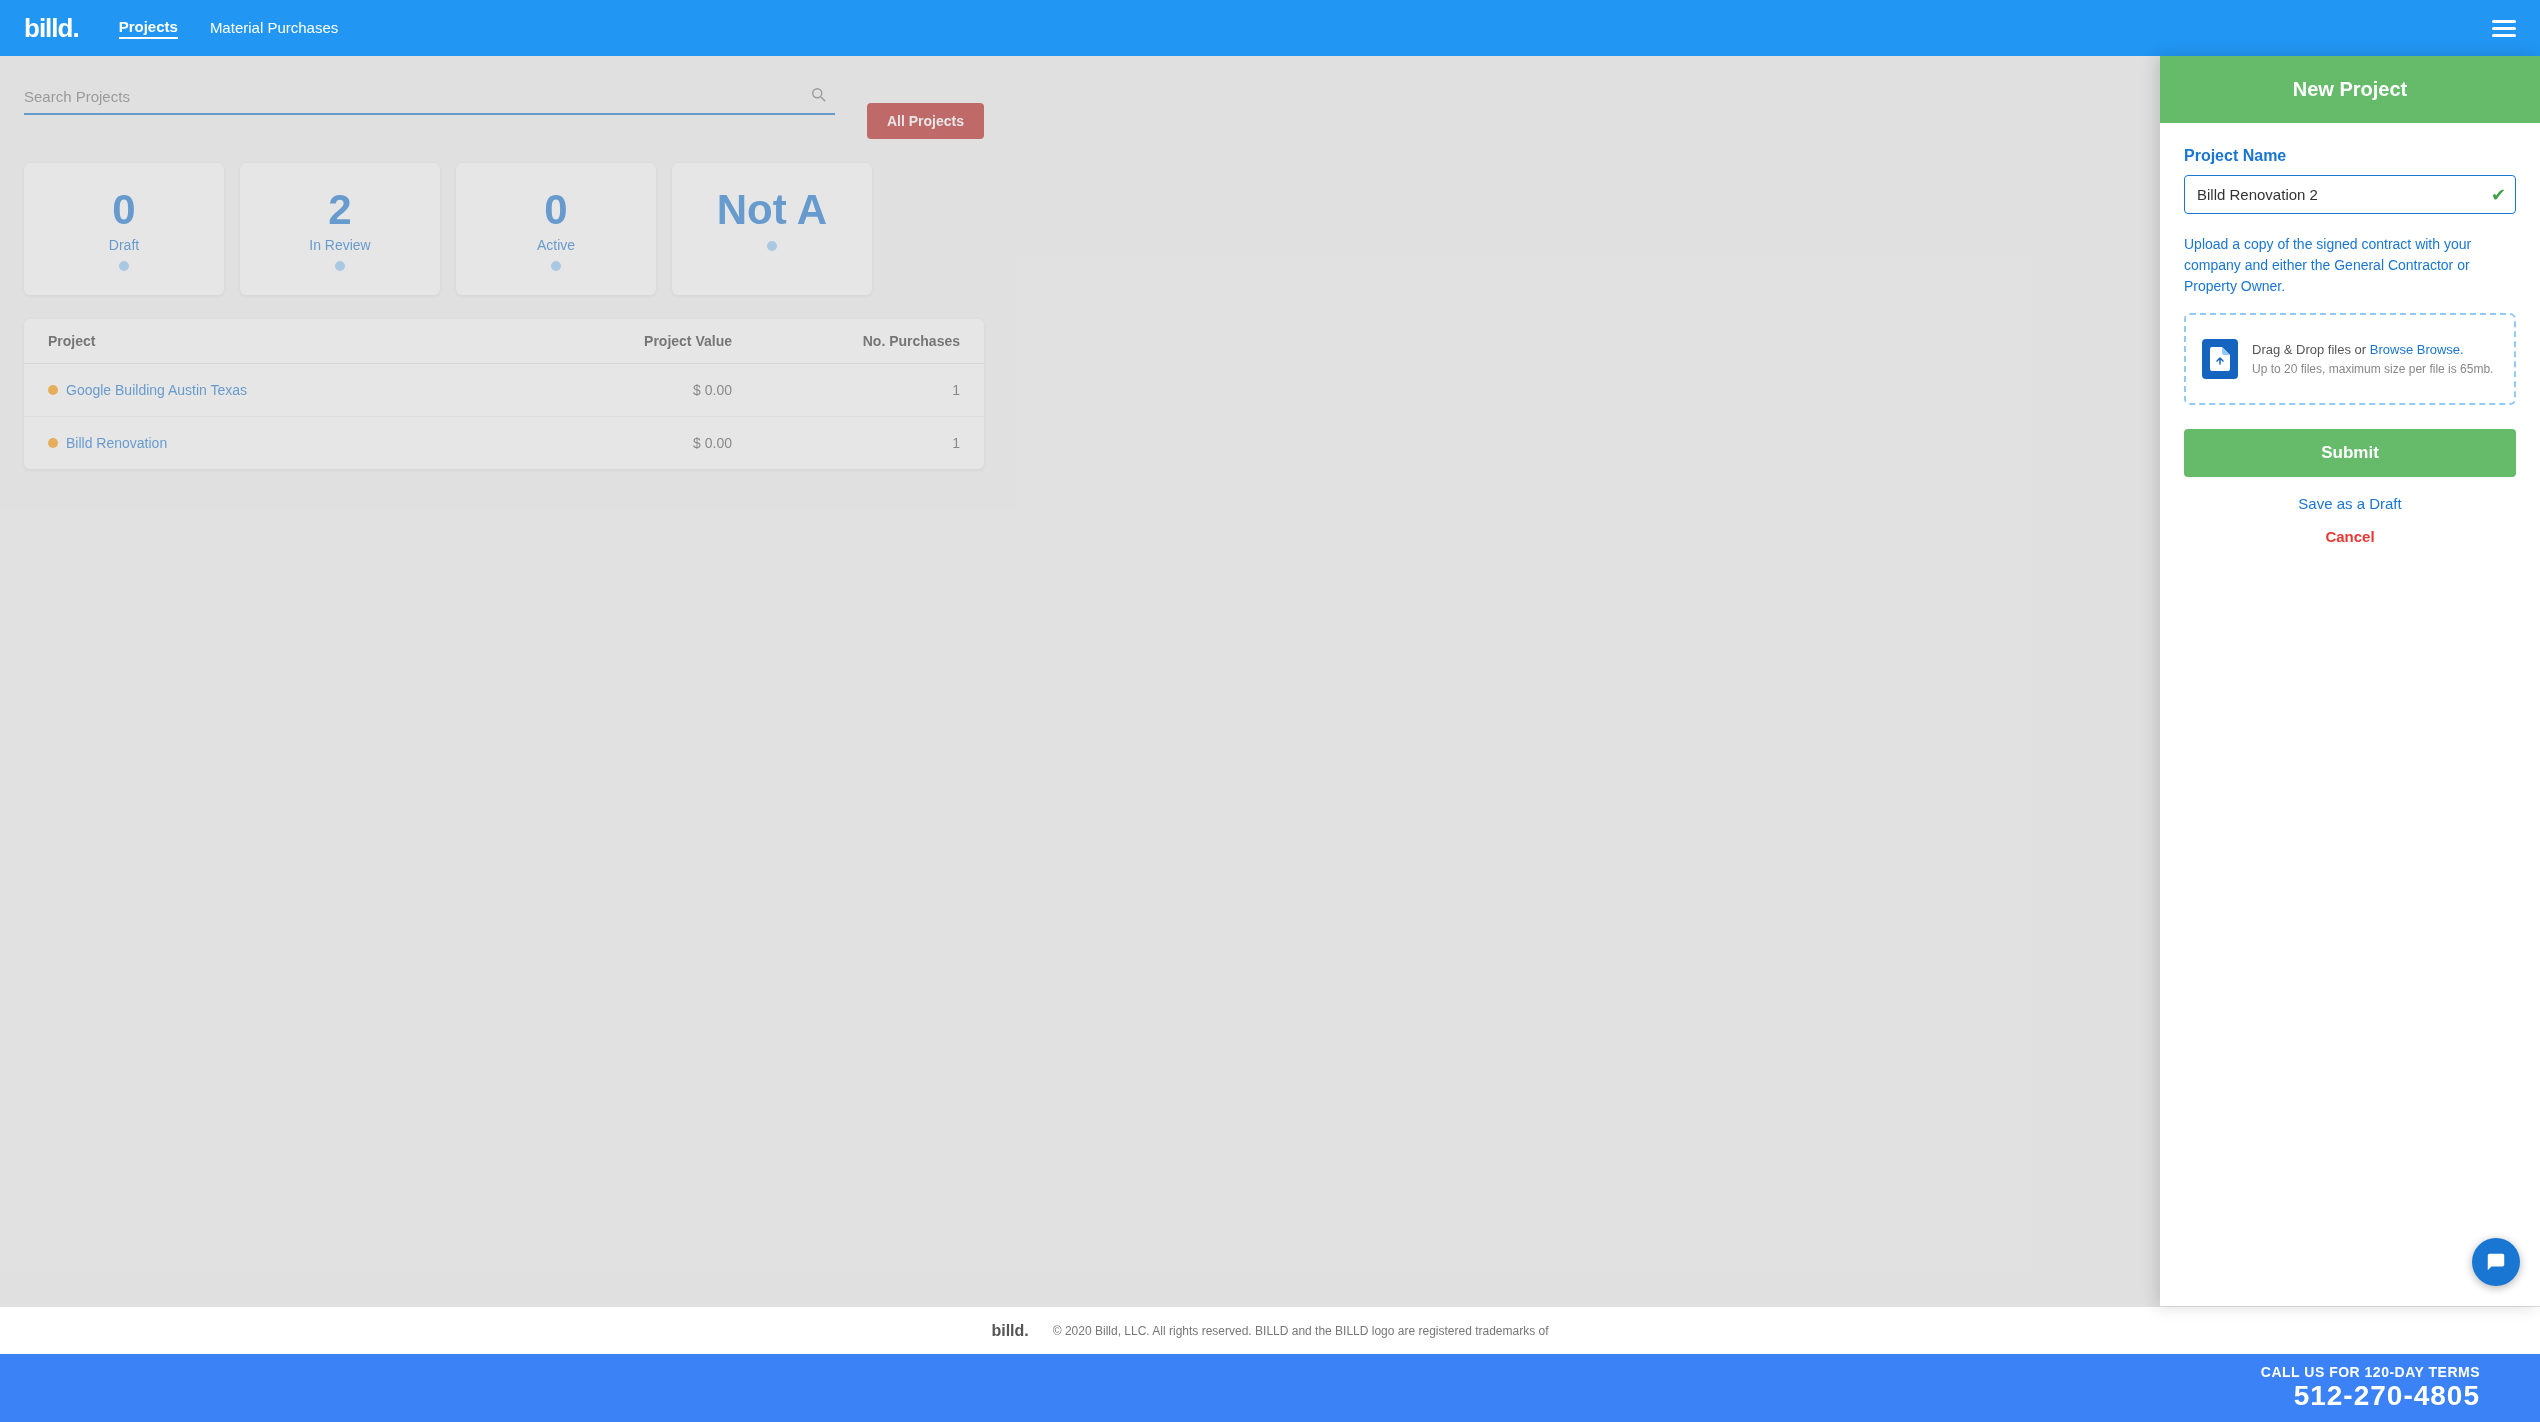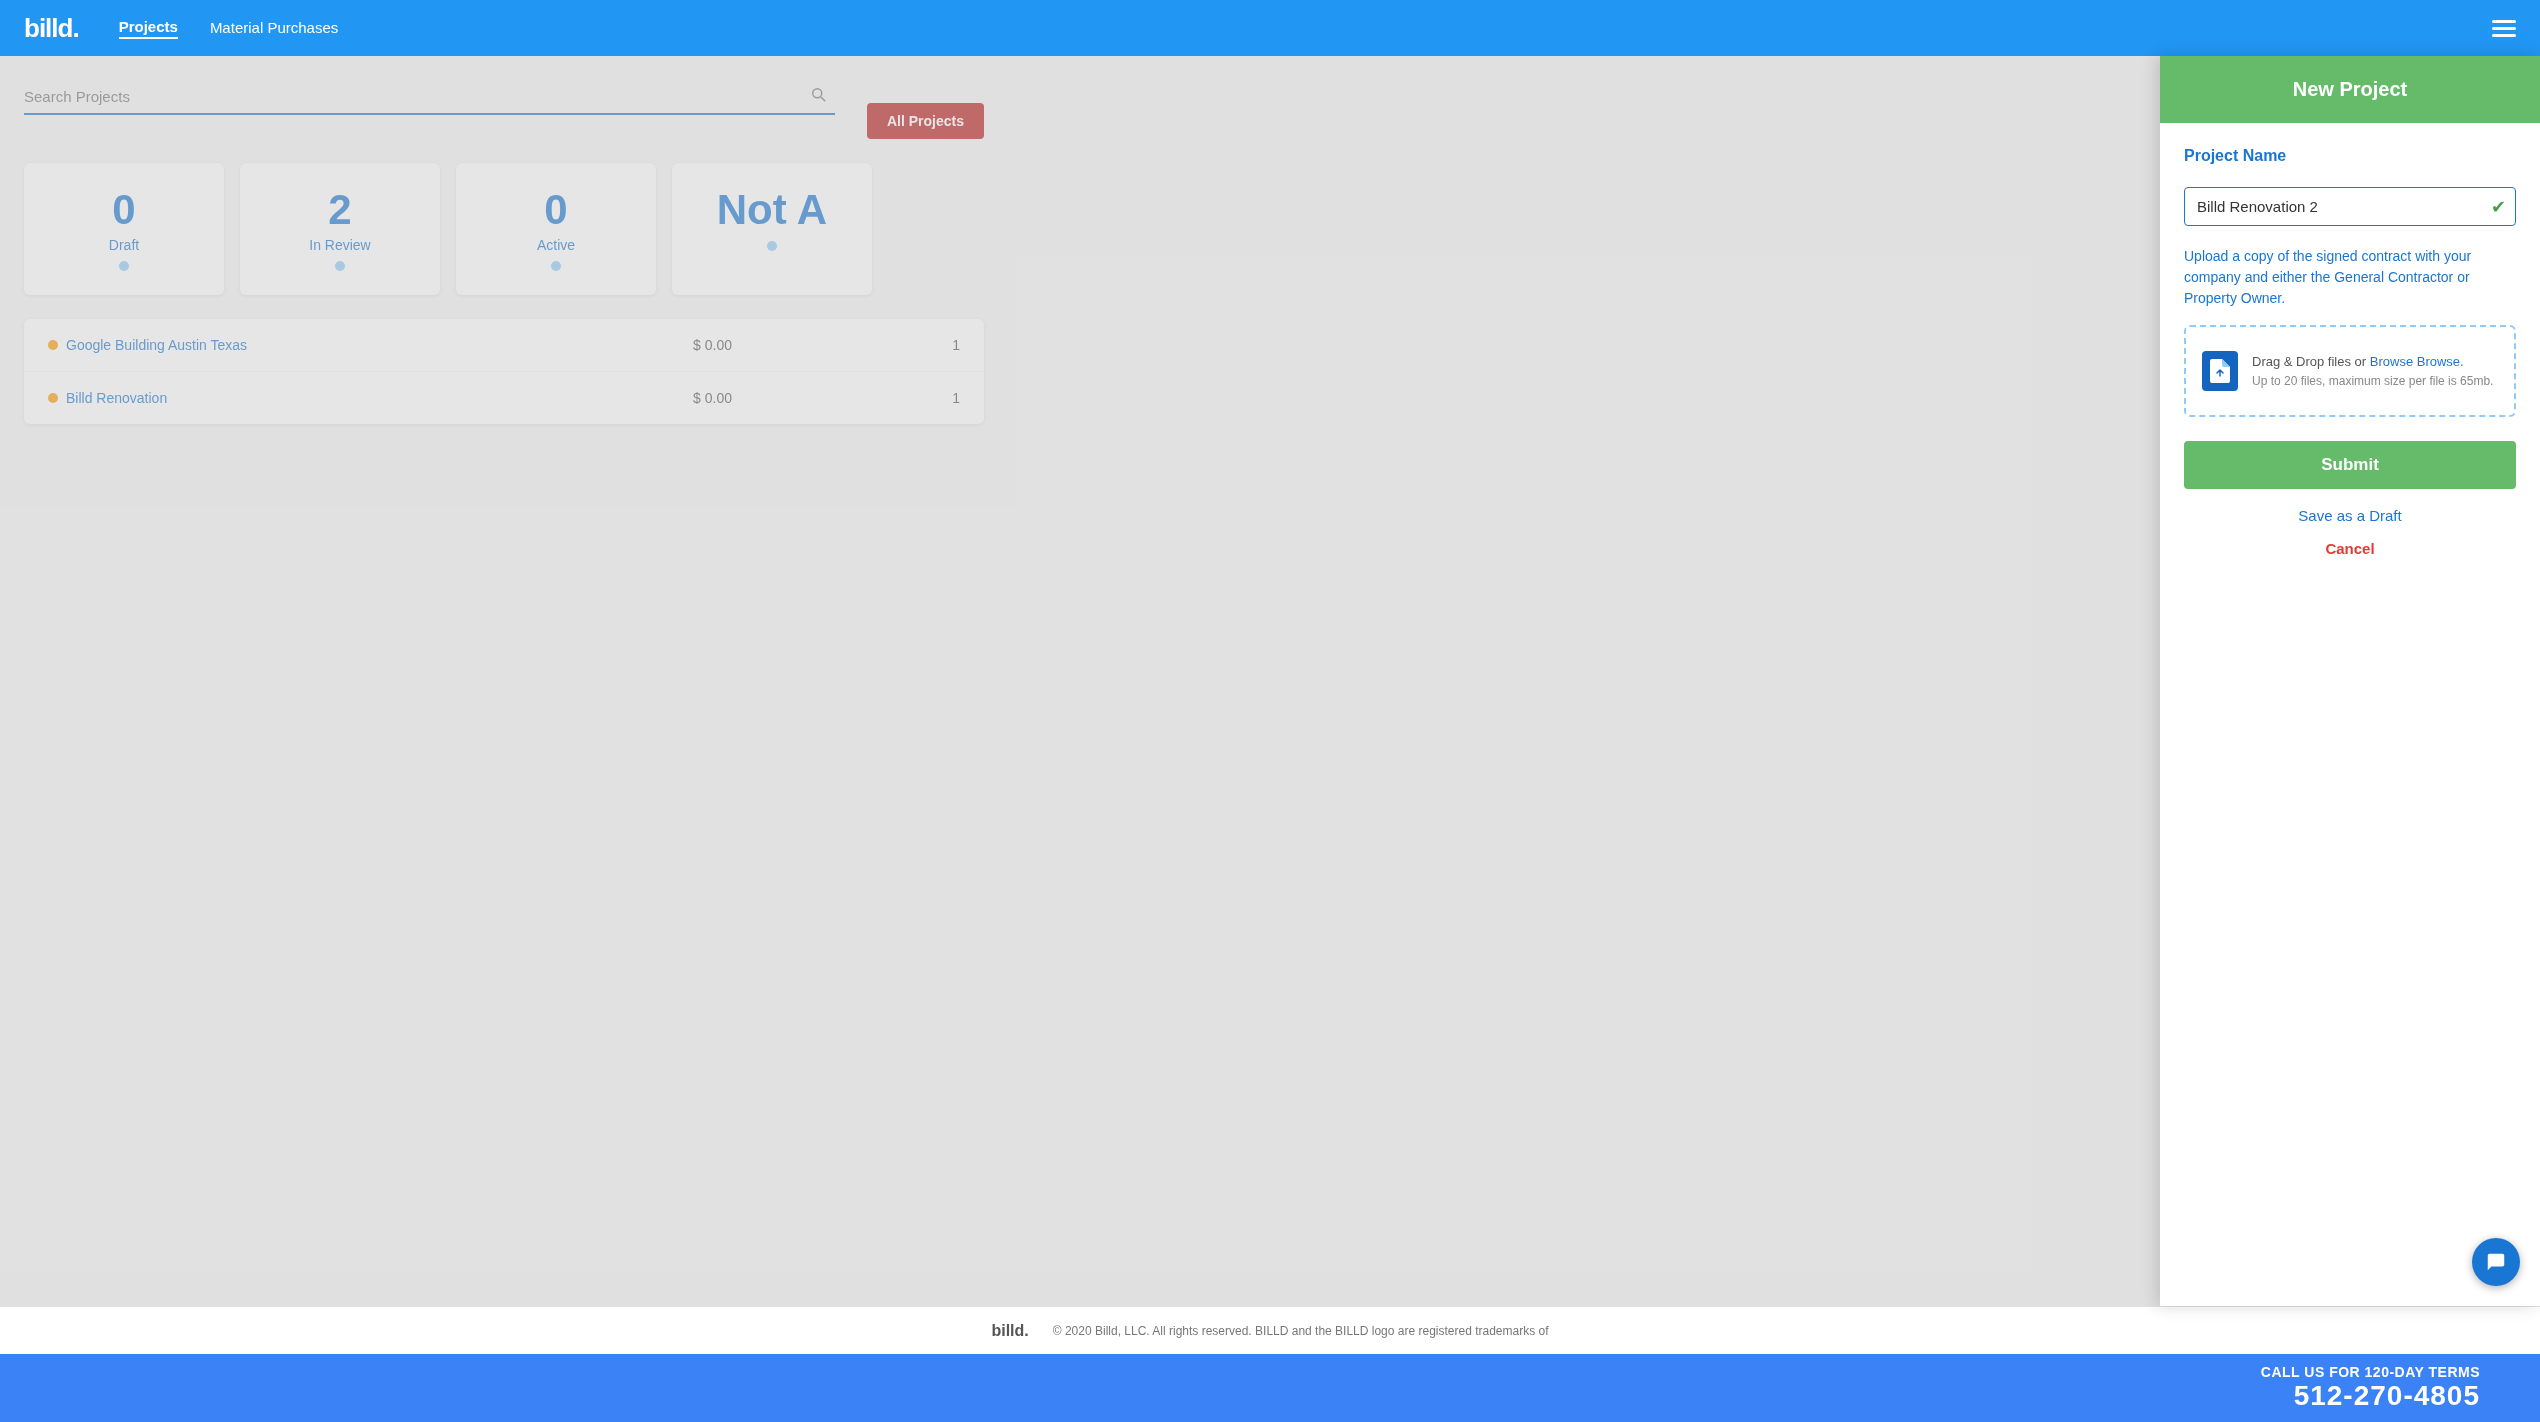--- a/index.html
+++ b/index.html
@@ -255,21 +255,21 @@
       font-weight: 700;
     }
     .panel-body {
       padding: 24px;
       flex: 1;
     }
     .field-label {
       font-size: 16px;
       font-weight: 600;
       color: #1976d2;
-      margin-bottom: 22px;
+      margin-bottom: 10px;
     }
     .project-name-input {
       width: 100%;
       border: 1.5px solid #1976d2;
       border-radius: 4px;
       padding: 10px 36px 10px 12px;
       font-size: 15px;
       color: #333;
       outline: none;
       position: relative;
@@ -442,20 +442,25 @@
           <div class="stat-dot"></div>
         </div>
         <div class="stat-card">
           <div class="stat-number">Not A</div>
           <div class="stat-label"></div>
           <div class="stat-dot"></div>
         </div>
       </div>
 
       <div class="project-table">
+        <div class="table-header">
+          <div class="col-project">Project</div>
+          <div class="col-value">Project Value</div>
+          <div class="col-purchases">No. Purchases</div>
+        </div>
         <div class="table-row">
           <div class="project-name">
             <span class="status-dot dot-orange"></span>
             <span>Google Building Austin Texas</span>
           </div>
           <div class="col-val">$ 0.00</div>
           <div class="col-pur">1</div>
         </div>
         <div class="table-row">
           <div class="project-name">

